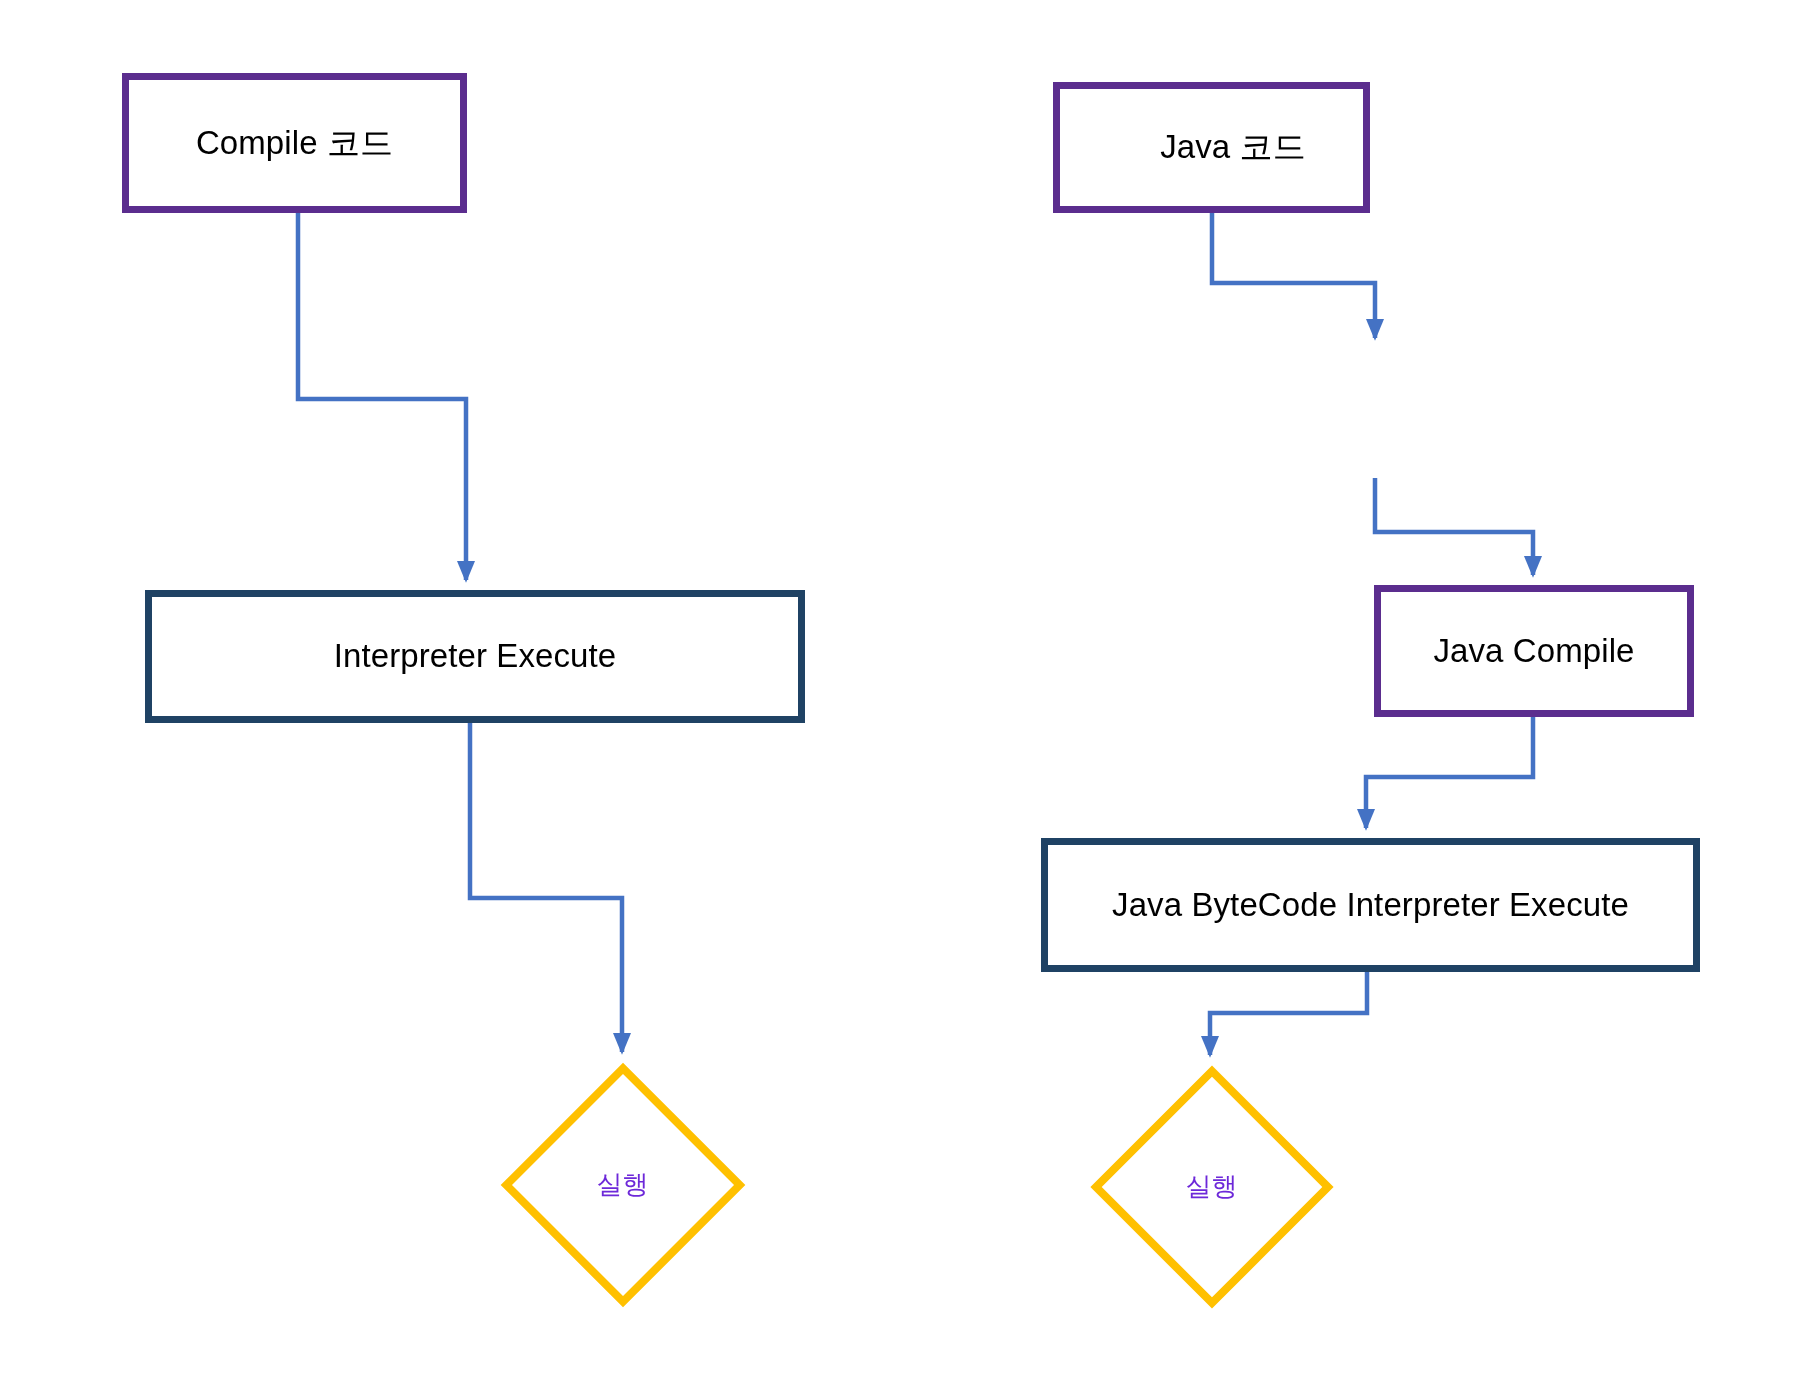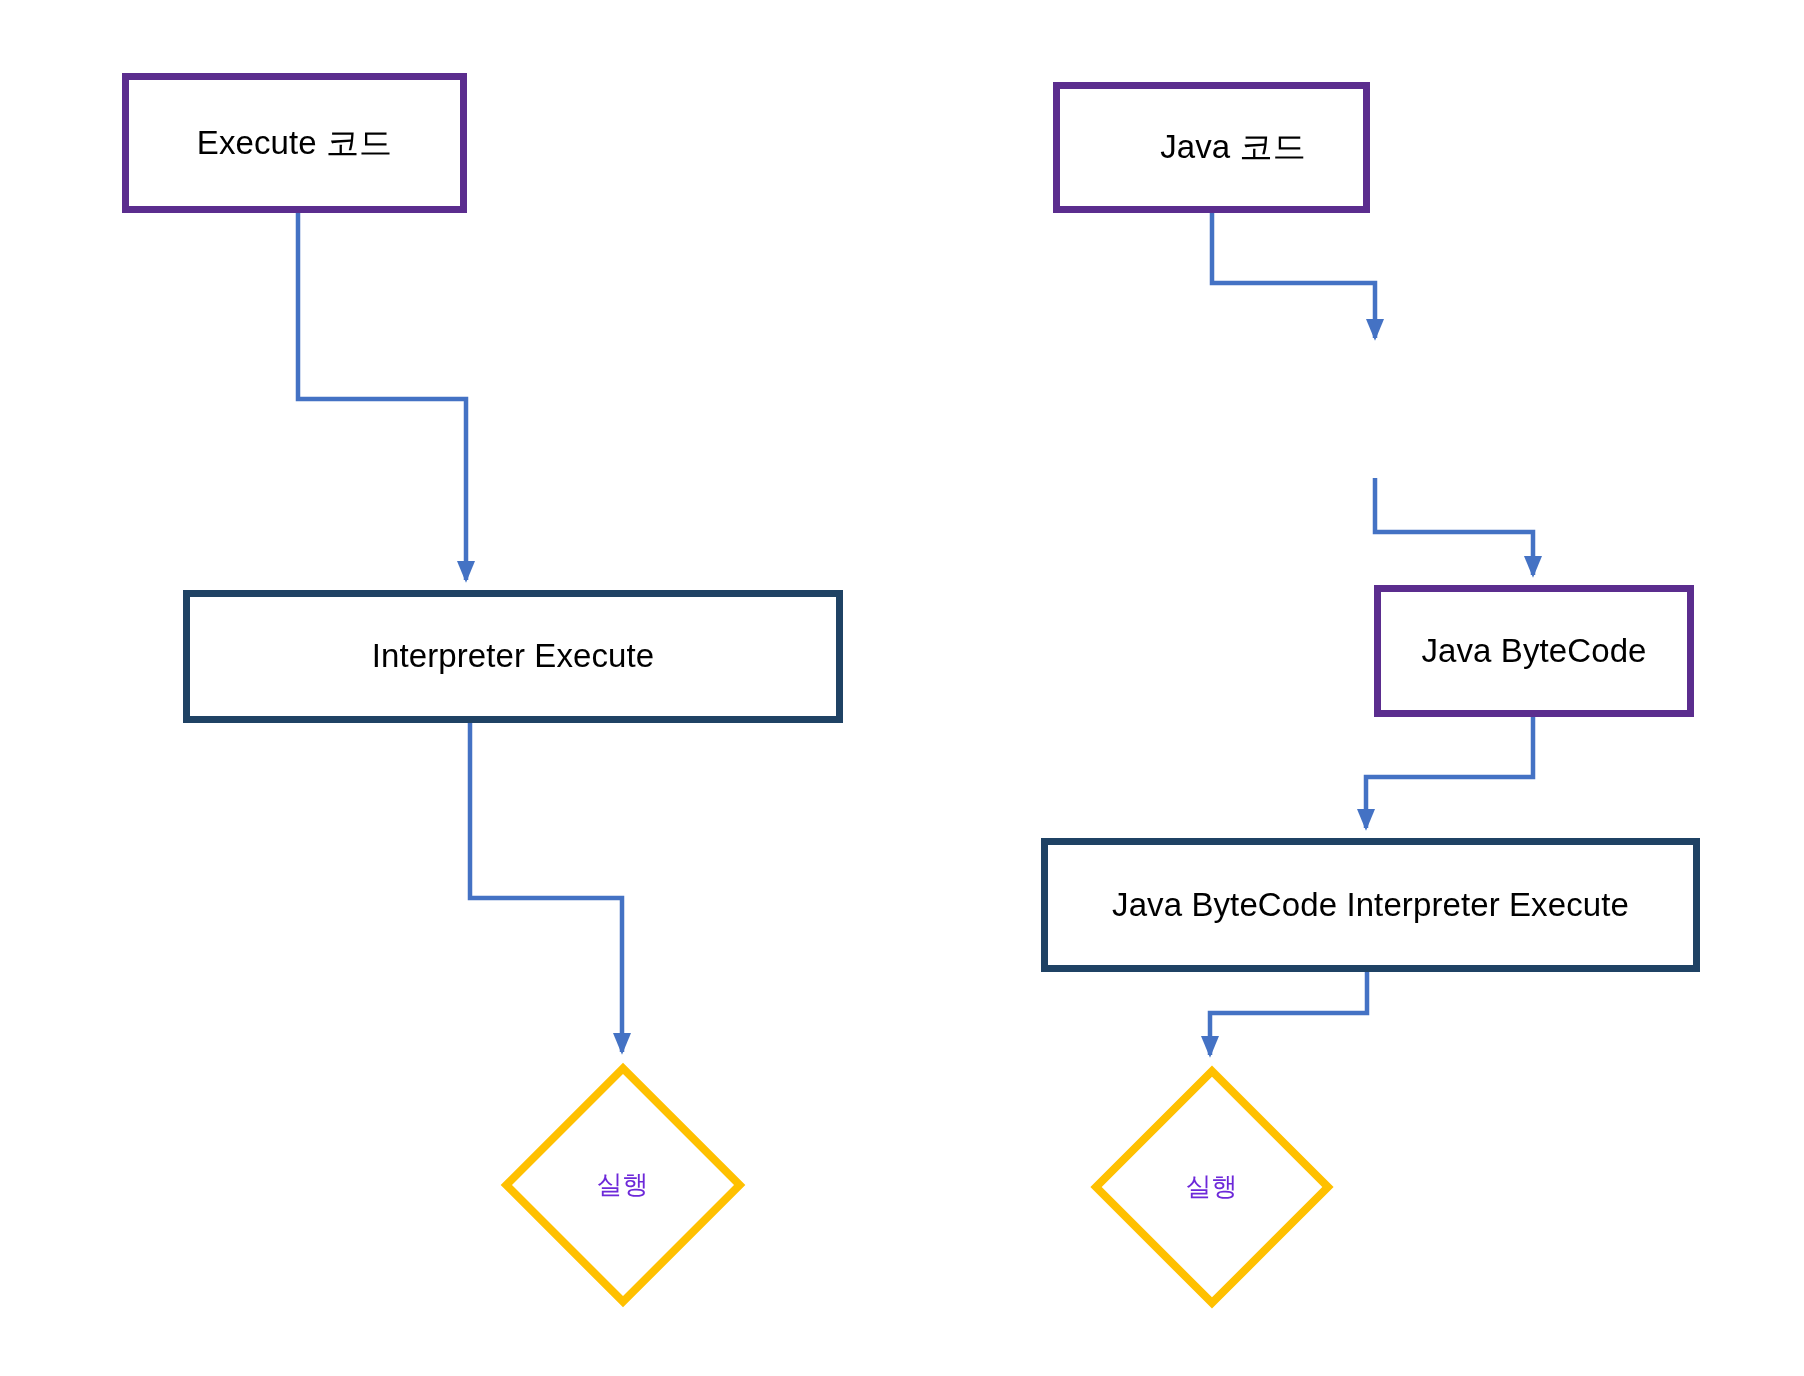--- a/index.html
+++ b/index.html
@@ -95,39 +95,39 @@
     <path d="M 1212,213 L 1212,283 L 1375,283 L 1375,338" fill="none" stroke="#4472C4" stroke-width="4.5" marker-end="url(#arrowblue)"></path>
 
     <path d="M 1375,478 L 1375,532 L 1533,532 L 1533,575" fill="none" stroke="#4472C4" stroke-width="4.5" marker-end="url(#arrowblue)"></path>
 
     <path d="M 1533,717 L 1533,777 L 1366,777 L 1366,828" fill="none" stroke="#4472C4" stroke-width="4.5" marker-end="url(#arrowblue)"></path>
 
     <path d="M 1367,972 L 1367,1013 L 1210,1013 L 1210,1055" fill="none" stroke="#4472C4" stroke-width="4.5" marker-end="url(#arrowblue)"></path>
   </svg>
 
   <div class="node box box-purple" style="left:122px; top:73px; width:345px; height:140px; border-color:#5B2D8E;">
-    <span class="node-label">Execute 코드</span>
+    <span class="node-label">Compile 코드</span>
   </div>
 
-  <div class="node box box-navy" style="left:145px; top:590px; width:660px; height:133px; border-color:#1F4264;margin-left:38px;">
+  <div class="node box box-navy" style="left:145px; top:590px; width:660px; height:133px; border-color:#1F4264;">
     <span class="node-label">Interpreter Execute</span>
   </div>
 
   <div class="diamond-wrap" style="left:500px; top:1062px; width:245px; height:245px;">
     <div class="diamond-shape" style="width:173px; height:173px; border-color:#FFC000;"></div>
     <span class="diamond-label">실행</span>
   </div>
 
   <div class="node box box-purple" style="left:1053px; top:82px; width:317px; height:131px; border-color:#5B2D8E;padding-left:43px;">
     <span class="node-label">Java 코드</span>
   </div>
 
 
   <div class="node box box-purple" style="left:1374px; top:585px; width:320px; height:132px; border-color:#5B2D8E;">
-    <span class="node-label">Java ByteCode</span>
+    <span class="node-label">Java Compile</span>
   </div>
 
   <div class="node box box-navy" style="left:1041px; top:838px; width:659px; height:134px; border-color:#1F4264;">
     <span class="node-label">Java ByteCode Interpreter Execute</span>
   </div>
 
   <div class="diamond-wrap" style="left:1090px; top:1065px; width:243px; height:243px;">
     <div class="diamond-shape" style="width:172px; height:172px; border-color:#FFC000;"></div>
     <span class="diamond-label">실행</span>
   </div>

